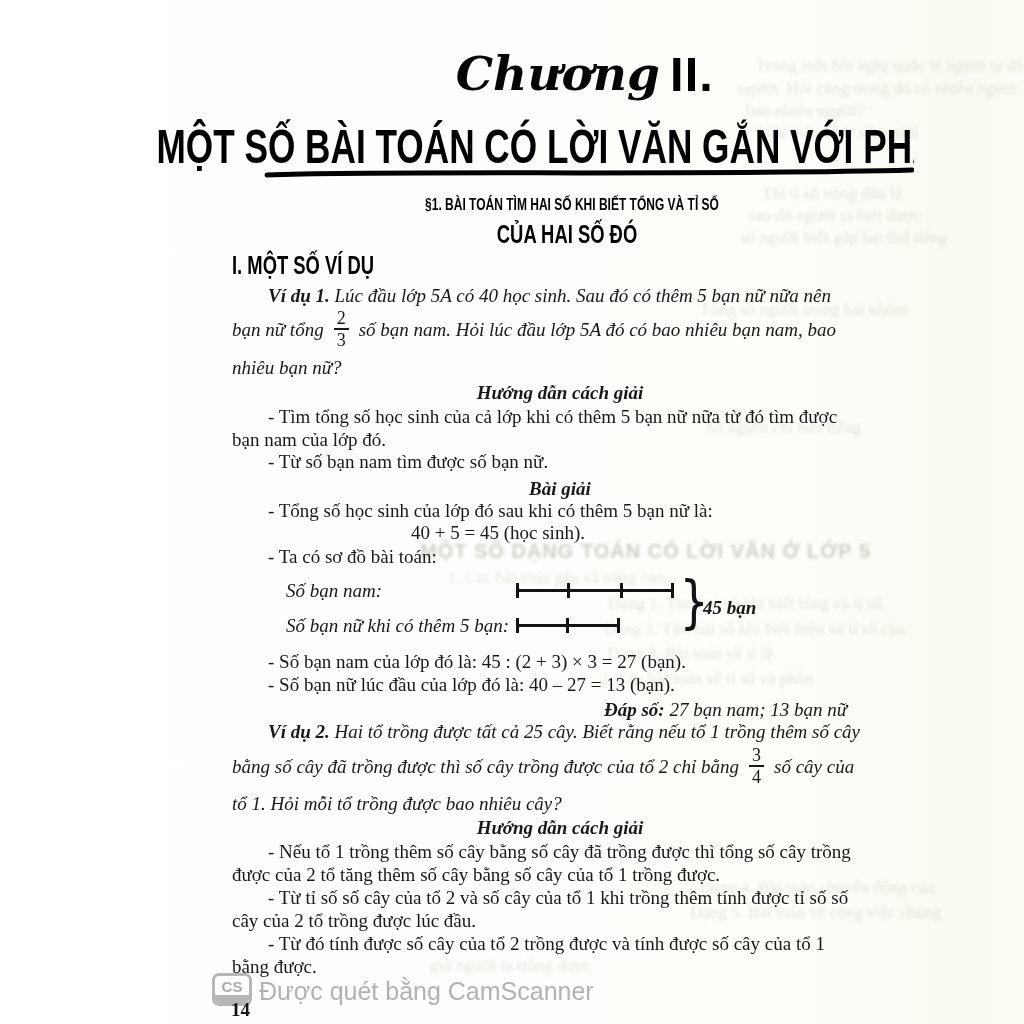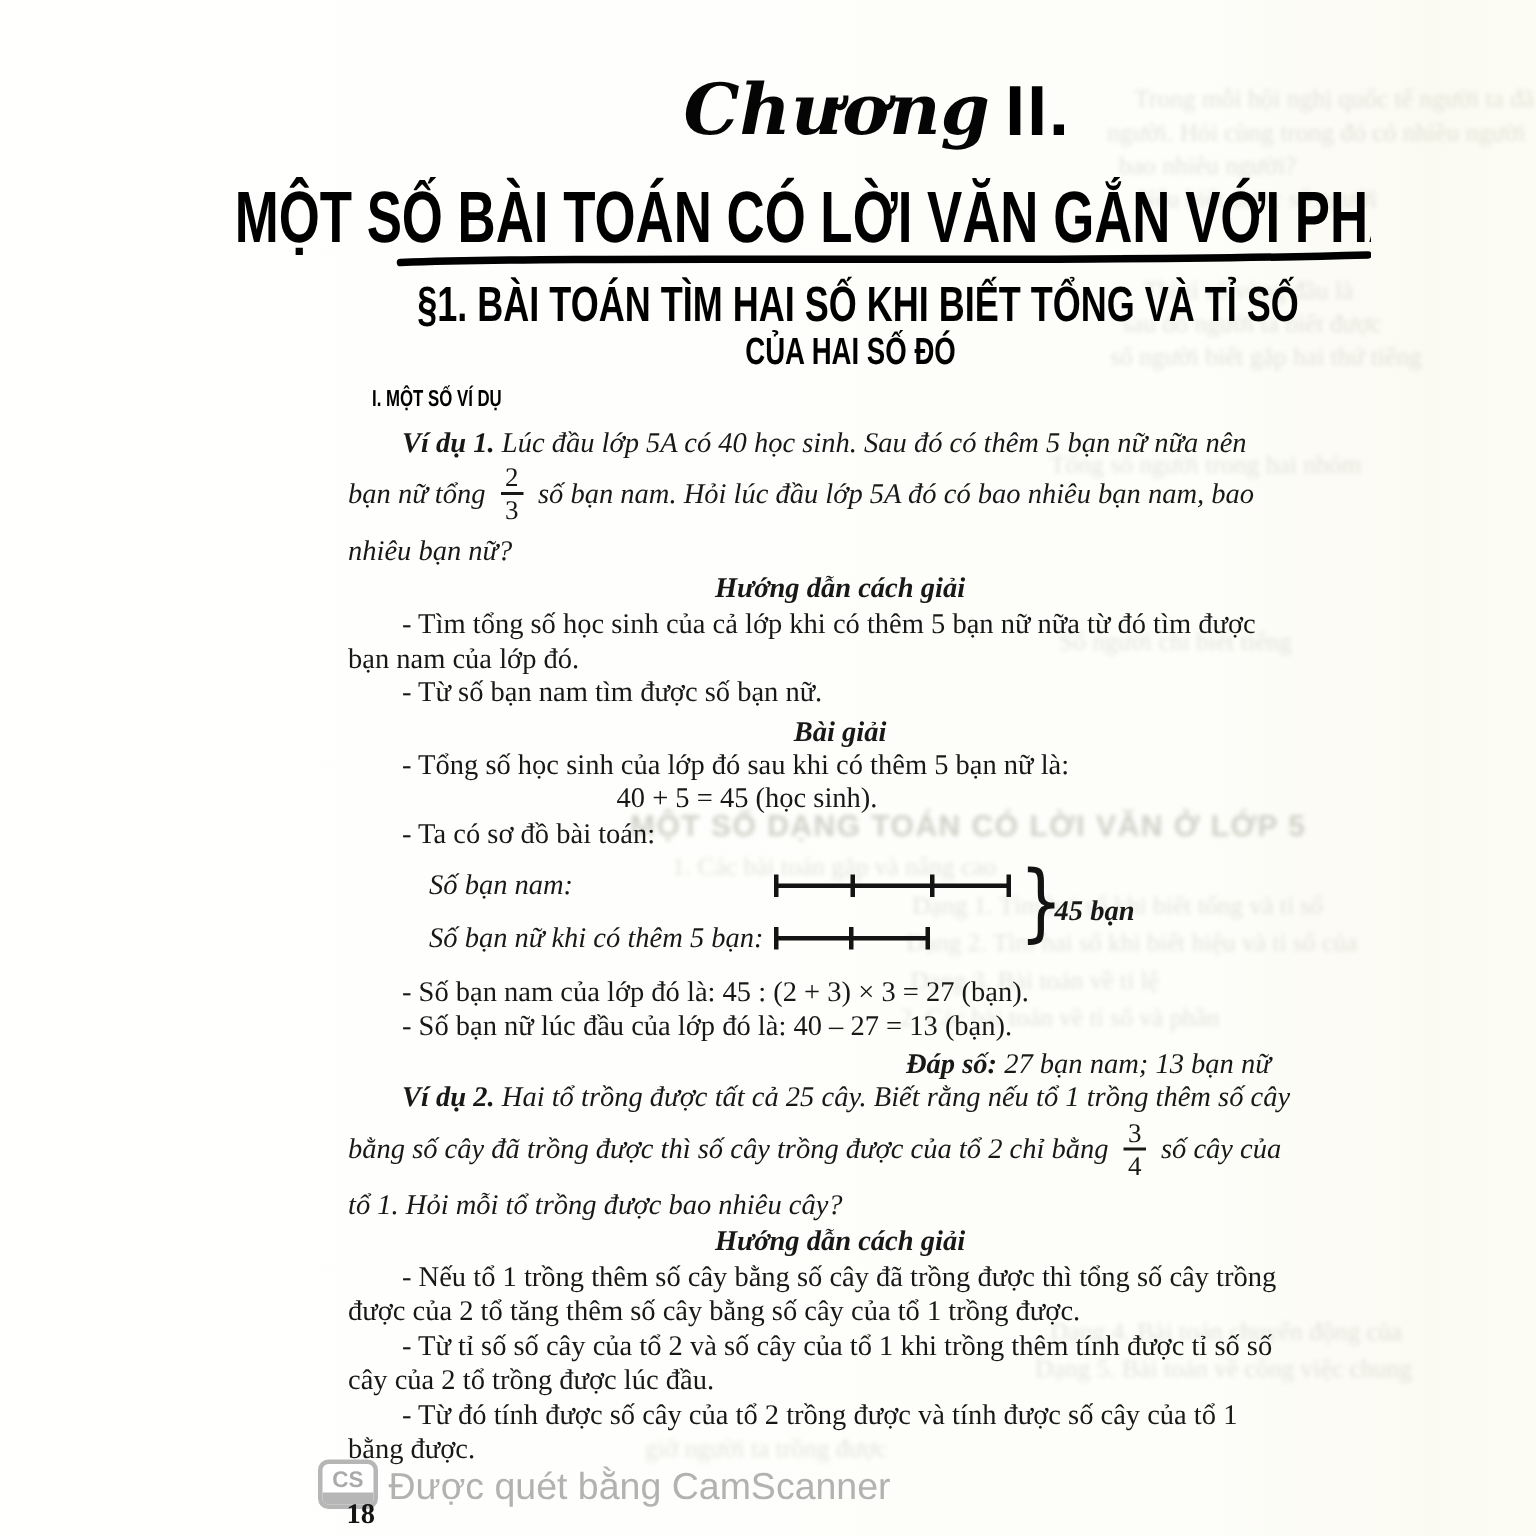--- a/index.html
+++ b/index.html
@@ -73,28 +73,28 @@
       <span class="numeral">II.</span>
     </div>
 
     <div class="ln ctr headc" style="left:590px;top:134px;font-size:44px;">
       <span class="cond">MỘT SỐ BÀI TOÁN CÓ LỜI VĂN GẮN VỚI PHÂN SỐ</span>
     </div>
     <svg class="rule" width="652" height="14">
       <path d="M3,9 C130,4 430,10 648,4" stroke="#000" stroke-width="5" fill="none" stroke-linecap="round"></path>
     </svg>
 
-    <div class="ln ctr headc" style="left:572px;top:192px;font-size:30px;">
+    <div class="ln ctr headc" style="left:572px;top:192px;font-size:15px;">
       <span class="cond">§1. BÀI TOÁN TÌM HAI SỐ KHI BIẾT TỔNG VÀ TỈ SỐ</span>
     </div>
     <div class="ln ctr headc" style="left:567px;top:223px;font-size:23px;">
       <span class="cond">CỦA HAI SỐ ĐÓ</span>
     </div>
 
-    <div class="ln headc" style="left:248px;top:254px;font-size:14px;">
+    <div class="ln headc" style="left:232px;top:254px;font-size:23px;">
       <span class="condL">I. MỘT SỐ VÍ DỤ</span>
     </div>
 
     <div class="ln it" style="left:268px;top:284px;">
       <span class="bld">Ví dụ 1.</span>
       <span>Lúc đầu lớp 5A có 40 học sinh. Sau đó có thêm 5 bạn nữ nữa nên</span>
     </div>
     <div class="ln it fracrow" style="left:232px;top:306px;height:46px;gap:6px;">
       <span>bạn nữ tổng</span>
       <span class="frac">
@@ -162,15 +162,15 @@
     <div class="ln" style="left:232px;top:909px;">cây của 2 tổ trồng được lúc đầu.</div>
     <div class="ln" style="left:268px;top:932px;">- Từ đó tính được số cây của tổ 2 trồng được và tính được số cây của tổ 1</div>
     <div class="ln" style="left:232px;top:955px;">bằng được.</div>
   </div>
 
   <div class="cslogo">
     <span class="cstxt">CS</span>
     <span class="csbar"></span>
   </div>
   <div class="wm">Được quét bằng CamScanner</div>
-  <div class="pnum">18</div>
+  <div class="pnum">14</div>
 
 </div>
 
 </body></html>

